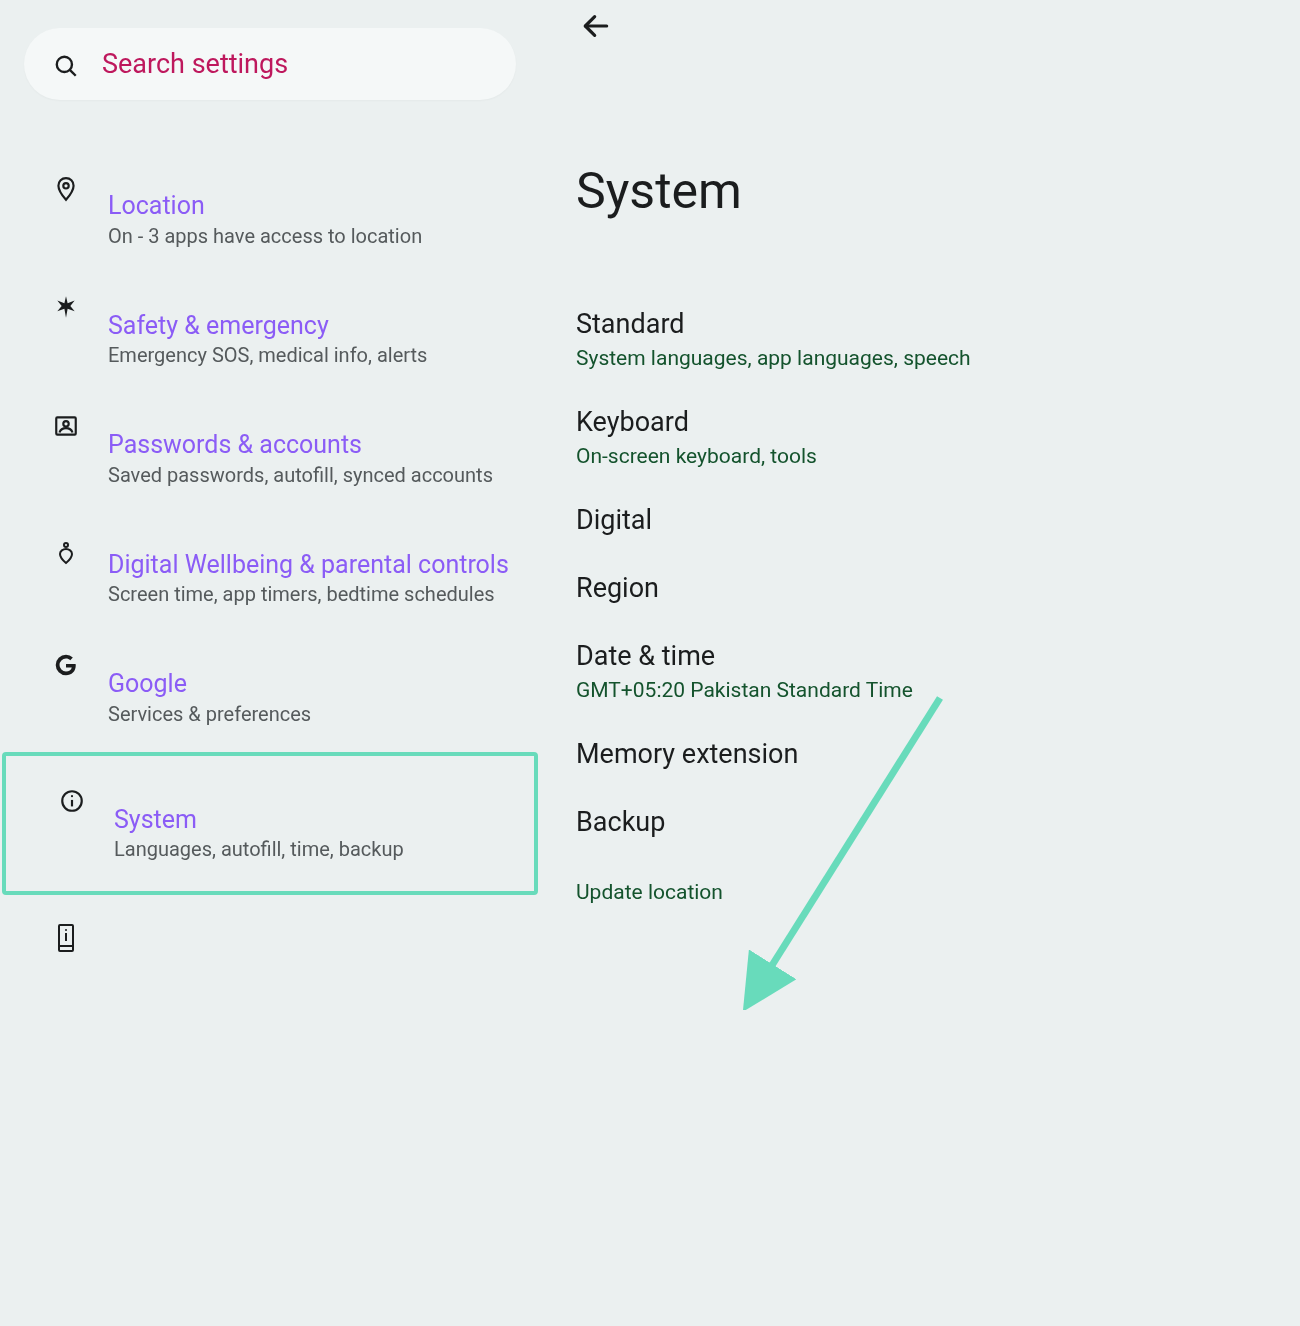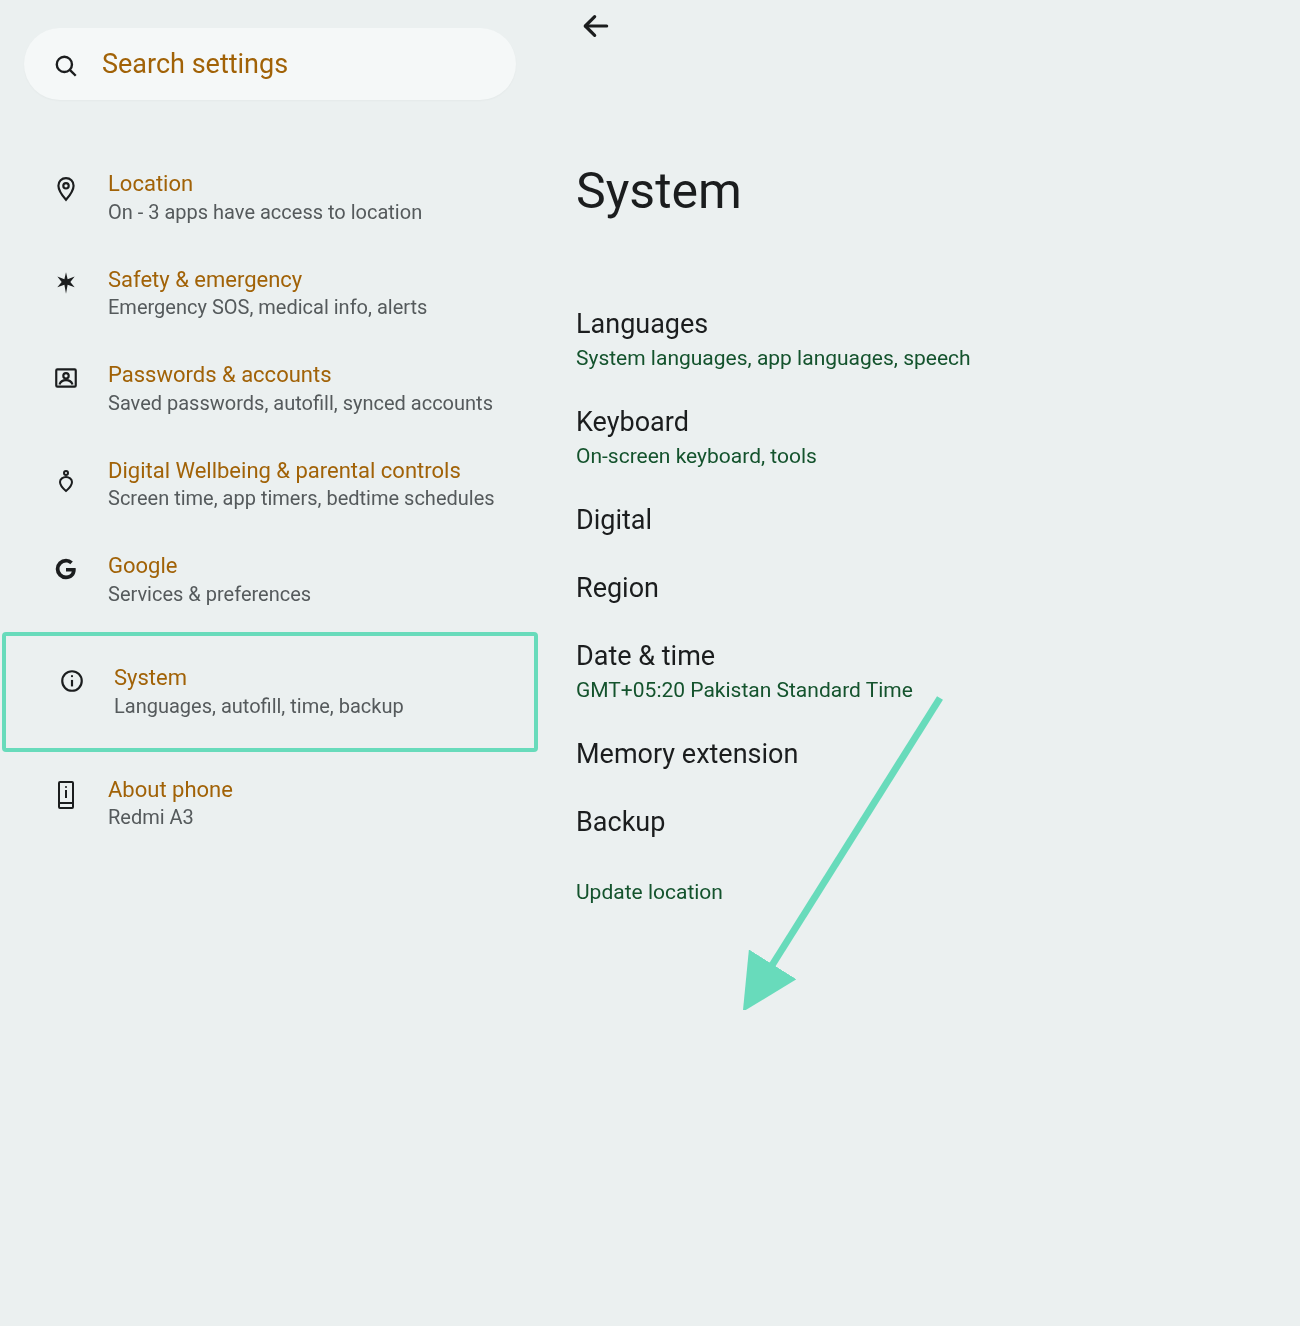--- a/index.html
+++ b/index.html
@@ -27,43 +27,44 @@
       height: 72px;
       display: flex;
       align-items: center;
       padding: 0 24px;
       box-shadow: 0 1px 2px rgba(0,0,0,0.03);
     }
     .search-bar svg { flex-shrink: 0; }
     .search-text {
       margin-left: 18px;
       font-size: 27px;
-      color: #a16207;
+      color: #be185d;
       font-weight: 400;
     }
     .setting-item {
       display: flex;
       align-items: flex-start;
       padding: 20px 24px 20px 48px;
       cursor: pointer;
     }
     .setting-icon {
       width: 36px;
       display: flex;
       justify-content: center;
       align-items: flex-start;
       margin-top: 4px;
       flex-shrink: 0;
     }
     .setting-text { margin-left: 24px; flex: 1; }
     .setting-title {
-      font-size: 22px;
-      color: #a16207;
+      font-size: 25px;
+      color: #8b5cf6;
       font-weight: 400;
       line-height: 1.3;
+      margin-top: 20px;
     }
     .setting-sub {
       font-size: 20px;
       color: #555a5c;
       line-height: 1.35;
     }
     .highlight-box {
       border: 4px solid #68dbbb;
       margin: 4px 2px 4px 2px;
       border-radius: 4px;
@@ -201,42 +202,38 @@
 
   <div class="setting-item">
     <span class="setting-icon">
       <svg width="22" height="30" viewBox="0 0 20 30" fill="none" stroke="#1b1d1e" stroke-width="2">
         <rect x="3" y="2" width="14" height="26" rx="1"></rect>
           <line x1="3" y1="23" x2="17" y2="23"></line>
           <line x1="10" y1="10" x2="10" y2="18"></line>
           <circle cx="10" cy="7" r="1" fill="#1b1d1e" stroke="none"></circle>
       </svg>
     </span>
-    <div class="setting-text">
-      <div class="setting-title">About phone</div>
-      <div class="setting-sub">Redmi A3</div>
-    </div>
   </div>
 
 </div>
 
 <div class="right-pane">
   <div class="back-btn">
     <span>
       <svg width="32" height="32" viewBox="0 0 24 24" fill="none" stroke="#1b1d1e" stroke-width="2.4" stroke-linecap="round" stroke-linejoin="round">
         <line x1="20" y1="12" x2="4" y2="12"></line>
           <polyline points="11 5 4 12 11 19"></polyline>
       </svg>
     </span>
   </div>
 
   <h1 class="page-title">System</h1>
 
   <div class="right-item">
-    <div class="right-title">Languages</div>
+    <div class="right-title">Standard</div>
     <div class="right-sub">System languages, app languages, speech</div>
   </div>
 
   <div class="right-item">
     <div class="right-title">Keyboard</div>
     <div class="right-sub">On-screen keyboard, tools</div>
   </div>
 
   <div class="right-item">
     <div class="right-title">Digital</div>

